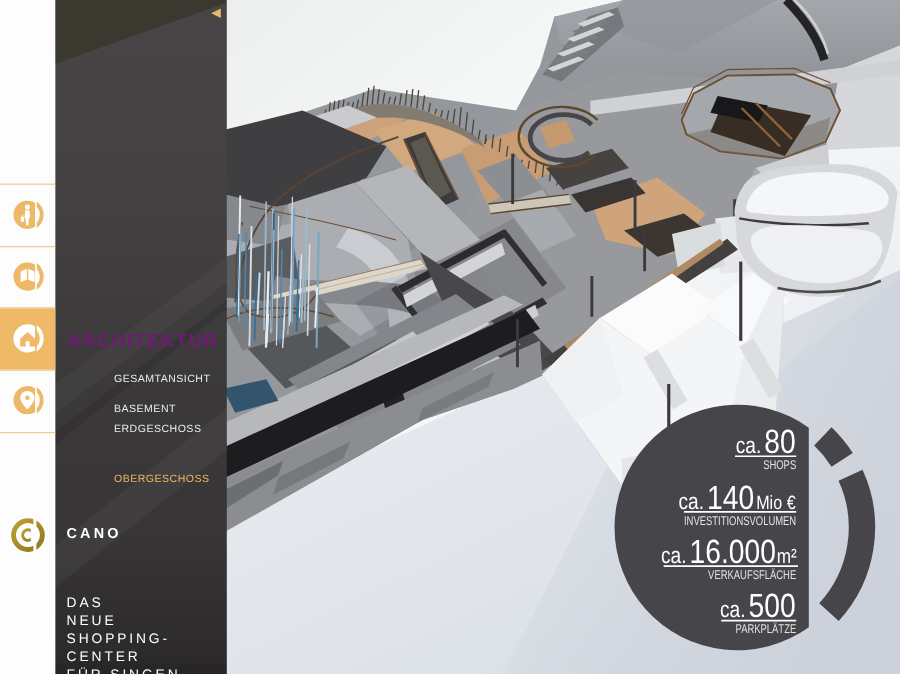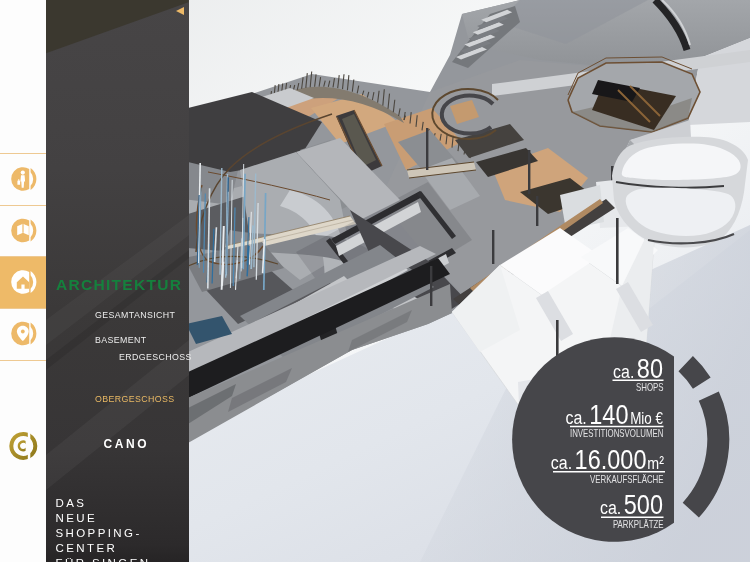--- a/index.html
+++ b/index.html
@@ -346,31 +346,31 @@
 <div class="abs" style="left:46px;top:0;width:142.5px;height:56px;background:#3a362c;opacity:0.85;clip-path:polygon(0 0,100% 0,100% 4%,0 95%);"></div>
 
 <svg class="abs" style="left:46px;top:0" width="143" height="562" viewBox="0 0 143 562">
   <polygon points="0,320 143,215 143,235 0,345" fill="#ffffff" opacity="0.035"></polygon>
   <polygon points="0,455 143,340 143,375 0,490" fill="#ffffff" opacity="0.045"></polygon>
   <polygon points="0,360 143,250 143,258 0,370" fill="#000000" opacity="0.10"></polygon>
 </svg>
 
 <div class="abs" style="left:175.5px;top:7.2px;width:0;height:0;border-right:8.5px solid #ecb968;border-top:4.3px solid transparent;border-bottom:4.3px solid transparent;"></div>
 
-<div class="abs" style="left:56px;top:276px;color:#15803d;font-size:15.5px;font-weight:bold;letter-spacing:1.3px;">ARCHITEKTUR</div>
+<div class="abs" style="left:56px;top:276px;color:#701a75;font-size:15.5px;font-weight:bold;letter-spacing:1.3px;">ARCHITEKTUR</div>
 
 <div class="abs" style="left:95px;top:310px;color:#ececec;font-size:8.8px;letter-spacing:0.4px;">GESAMTANSICHT</div>
 
 <div class="abs" style="left:95px;top:335px;color:#ececec;font-size:8.8px;letter-spacing:0.4px;">BASEMENT</div>
 
-<div class="abs" style="left:95px;top:352px;color:#ececec;font-size:8.8px;letter-spacing:0.4px;margin-left:24px;">ERDGESCHOSS</div>
+<div class="abs" style="left:95px;top:352px;color:#ececec;font-size:8.8px;letter-spacing:0.4px;">ERDGESCHOSS</div>
 
 <div class="abs" style="left:95px;top:394px;color:#e9b964;font-size:8.8px;letter-spacing:0.4px;">OBERGESCHOSS</div>
 
-<div class="abs" style="left:55.5px;top:437px;color:#ffffff;font-size:12px;font-weight:bold;letter-spacing:2.6px;margin-left:48px;">CANO</div>
+<div class="abs" style="left:55.5px;top:437px;color:#ffffff;font-size:12px;font-weight:bold;letter-spacing:2.6px;">CANO</div>
 
 <div class="abs" style="left:55.5px;top:496px;color:#ffffff;font-size:11.5px;font-weight:normal;letter-spacing:2.4px;line-height:15px;">DAS<br>NEUE<br>SHOPPING-<br>CENTER<br>FÜR&nbsp;SINGEN</div>
 
 <div class="abs" style="left:0;top:0;width:46px;height:562px;background:#fdfdfd;"></div>
 
 <div class="abs" style="left:0;top:153px;width:46px;height:1px;background:#eec992;"></div>
 <div class="abs" style="left:0;top:204.7px;width:46px;height:1px;background:#eec992;"></div>
 <div class="abs" style="left:0;top:256.4px;width:46px;height:1px;background:#eec992;"></div>
 <div class="abs" style="left:0;top:308.1px;width:46px;height:1px;background:#eec992;"></div>
 <div class="abs" style="left:0;top:359.8px;width:46px;height:1px;background:#eec992;"></div>

